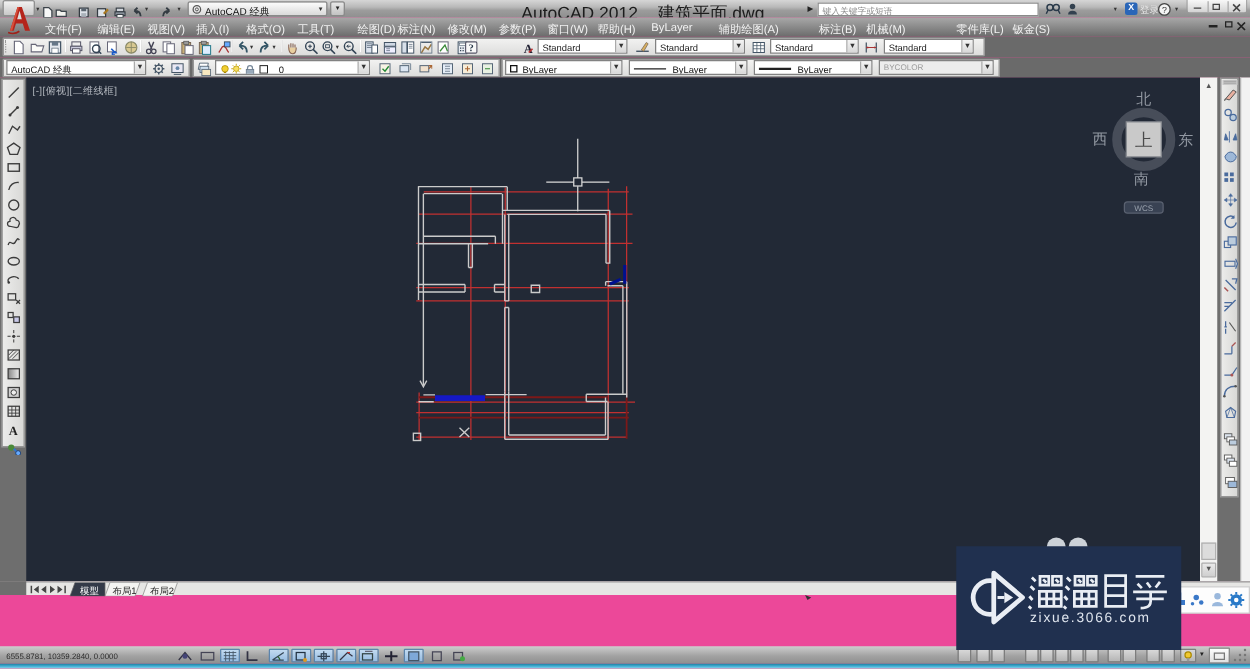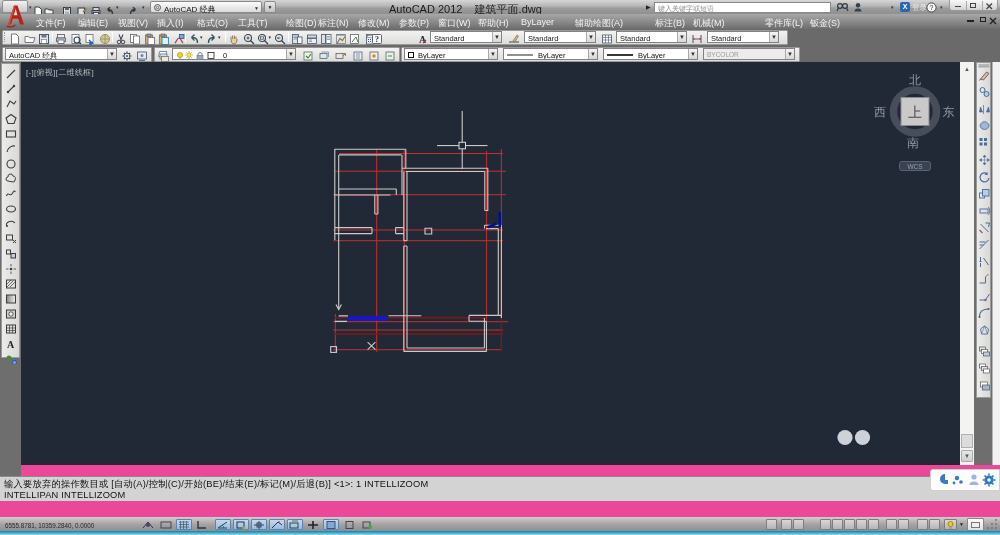--- a/index.html
+++ b/index.html
@@ -73,21 +73,21 @@
       <div style="position:absolute;left:142px;top:4px;font-size:5px;color:#333">▾</div>
       <div style="position:absolute;left:150px;top:1px;width:112px;height:11.5px;background:linear-gradient(#fcfcfc,#dadada);border:1px solid #8a8a8a;border-radius:2px">
 <svg width="9" height="9" style="position:absolute;left:2px;top:1px">
           <circle cx="4.5" cy="4.5" r="3" fill="none" stroke="#555" stroke-width="1"></circle>
           <circle cx="4.5" cy="4.5" r="1.2" fill="none" stroke="#555" stroke-width=".8"></circle>
         </svg>
 <div style="position:absolute;left:13px;top:1.5px;font-size:8px;color:#111">AutoCAD 经典</div>
 <div style="position:absolute;right:2px;top:2.5px;font-size:5px;color:#333">▼</div>
       </div>
 <div style="position:absolute;left:264px;top:1px;width:12px;height:11.5px;background:linear-gradient(#e8e8e8,#c2c2c2);border:1px solid #8a8a8a;border-radius:2px;text-align:center;font-size:5px;color:#222;line-height:11px">▼</div>
-      <div style="position:absolute;left:389px;top:2px;font-size:11px;color:#1c1c1c">AutoCAD 2012 &nbsp;&nbsp;&nbsp;建筑平面.dwg</div>
+      <div style="position:absolute;left:417px;top:2px;font-size:14px;color:#1c1c1c">AutoCAD 2012 &nbsp;&nbsp;&nbsp;建筑平面.dwg</div>
       <div style="position:absolute;left:646px;top:3px;font-size:6px;color:#222">▶</div>
 <div style="position:absolute;left:654px;top:1.5px;width:177px;height:11px;background:#fff;border:1px solid #8a8a8a">
         <div style="position:absolute;left:3px;top:1.5px;font-size:7px;color:#8a8a8a">键入关键字或短语</div>
       </div>
 <svg width="13" height="11" style="position:absolute;left:836px;top:1.5px">
         <g fill="none" stroke="#2a3a4a" stroke-width="1.2">
           <circle cx="4" cy="4" r="2.4"></circle>
           <circle cx="9" cy="4" r="2.4"></circle>
           <path d="M2.5 6l-1.5 3M10.5 6l1.5 3"></path>
         </g>
@@ -620,22 +620,38 @@
           <g transform="translate(1.5,317)">
             <g stroke="#555" stroke-width=".7">
               <rect x="2" y="2" width="7" height="5" fill="#fff"></rect>
               <rect x="4" y="5" width="7" height="5" fill="#9db8d8"></rect>
             </g>
           </g>
         </svg>
       </div>
     <div id="rightedge"></div>
   </div>
+  <div id="tabrow" class="abs">
+  <svg width="130" height="11" style="position:absolute;left:22px;top:0">
+    <g fill="#444">
+          <path d="M3 2.5v6l-0 0 0 0zM2.5 2.5h1.2v6H2.5z M5 5.5l4-3v6z M11 5.5l4-3v6z"></path>
+    <path d="M18 2.5l4 3-4 3z M24 2.5l4 3-4 3z M29.5 2.5h1.2v6h-1.2z"></path>
+        </g>
+    <path d="M34 11 L38 0 H62 L62 11 Z" fill="#333a48" stroke="#666" stroke-width=".6"></path>
+    <path d="M62 11 L66 0 H90 L86 11 Z" fill="#f4f4f2" stroke="#888" stroke-width=".6"></path>
+    <path d="M92 11 L96 0 H120 L116 11 Z" fill="#f4f4f2" stroke="#888" stroke-width=".6"></path>
+  </svg>
+  <div style="position:absolute;left:64px;top:1.5px;font-size:7.5px;color:#fff">模型</div>
+  <div style="position:absolute;left:90px;top:1.5px;font-size:7.5px;color:#222">布局1</div>
+  <div style="position:absolute;left:120px;top:1.5px;font-size:7.5px;color:#222">布局2</div>
+  <div style="position:absolute;left:643px;top:2px;width:7px;height:6px"><svg width="7" height="6">
+          <path d="M1 1 L6 3 L3 5 Z" fill="#333"></path>
+        </svg></div>
+</div>
   <div id="tabdockL" class="abs"></div>
-  <div id="cmdhist" class="abs">输入要放弃的操作数目或 [自动(A)/控制(C)/开始(BE)/结束(E)/标记(M)/后退(B)] &lt;1&gt;: 1 INTELLIZOOM<br>INTELLIPAN INTELLIZOOM</div>
   <div id="statusbar" class="abs">
       <div id="coords">6555.8781, 10359.2840, 0.0000</div>
       <div style="position:absolute;left:140px;top:1.5px;width:16px;height:11px;border:1px solid transparent;border-radius:1px;text-align:center">
         <svg width="14" height="10">
           <path d="M2 8 L7 2 L12 8" stroke="#334" fill="none"></path>
           <circle cx="7" cy="5" r="2" fill="#447"></circle>
         </svg>
       </div>
       <div style="position:absolute;left:158px;top:1.5px;width:16px;height:11px;border:1px solid transparent;border-radius:1px;text-align:center">
         <svg width="14" height="10">
@@ -751,13 +767,32 @@
         </g>
     <g fill="#2a7ac8">
           <circle cx="58" cy="10" r="4.6"></circle>
           <circle cx="58" cy="10" r="1.8" fill="#fff"></circle>
           <g stroke="#2a7ac8" stroke-width="1.6">
             <path d="M58 3.6v2M58 14.4v2M51.6 10h2M62.4 10h2M53.5 5.5l1.4 1.4M61.1 13.1l1.4 1.4M62.5 5.5l-1.4 1.4M54.9 13.1l-1.4 1.4"></path>
           </g>
         </g>
   </svg>
 </div>
+<div id="watermark" class="abs">
+  <svg width="180" height="83" style="position:absolute;left:0;top:0">
+    <circle cx="27" cy="41" r="13.5" fill="none" stroke="#e9edf4" stroke-width="3.8"></circle>
+    <path d="M30 21.5 L53 41 L30 60.5 Z" fill="#20304f" stroke="#e9edf4" stroke-width="3.8" stroke-linejoin="round"></path>
+    <path d="M33 41 h5.5" stroke="#e9edf4" stroke-width="2.4"></path>
+    <path d="M38.5 36.5 L45.5 41 L38.5 45.5 Z" fill="#e9edf4"></path>
+    <g stroke="#e9edf4" stroke-width="2.2" fill="none">
+      <path d="M60.5 25 l3 3 M59.5 32 l3 3 M58.5 40 l2.5 3 M58 48 l2 2"></path>
+      <path d="M67 24 h7 v7 h-7 z M77 24 h7 v7 h-7 z M69.5 26.5 l2.5 2.5 M79.5 26.5 l2.5 2.5"></path>
+      <path d="M66.5 36 h17.5 v12 h-17.5 z M66.5 42 h17.5 M72.3 36 v12 M78.1 36 v12"></path>
+      <path d="M88.5 25 l3 3 M87.5 32 l3 3 M86.5 40 l2.5 3 M86 48 l2 2"></path>
+      <path d="M95 24 h7 v7 h-7 z M105 24 h7 v7 h-7 z M97.5 26.5 l2.5 2.5 M107.5 26.5 l2.5 2.5"></path>
+      <path d="M94.5 36 h17.5 v12 h-17.5 z M94.5 42 h17.5 M100.3 36 v12 M106.1 36 v12"></path>
+      <path d="M119.5 23.5 h16 v24.5 h-16 z M119.5 31.5 h16 M119.5 39.5 h16"></path>
+      <path d="M143.5 24 h23 M145 30 l3.5 3.5 M152.5 29 l3 4 M163 28.5 l-3.5 4.5 M141.5 36.5 h27 M144 42 h22 M155.5 36.5 v5.5 M155.5 42 c0.5 5.5 -2 7.5 -8 7.5"></path>
+    </g>
+    <text x="59" y="60.5" font-family="Liberation Sans" font-size="11" fill="#dfe5ee" letter-spacing="1.4">zixue.3066.com</text>
+  </svg>
+</div>
 </div>
 
 </body></html>

